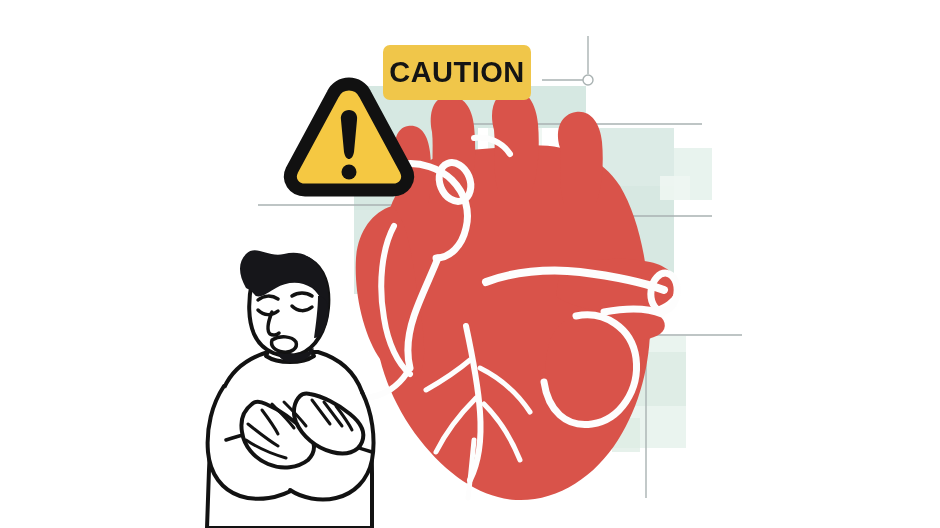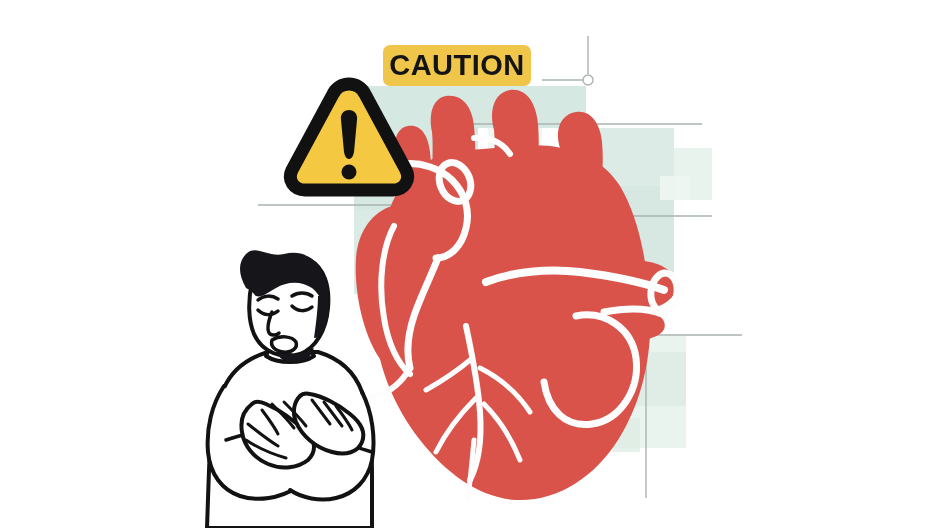--- a/index.html
+++ b/index.html
@@ -22,21 +22,21 @@
     left: 0;
     top: 0;
     width: 940px;
     height: 528px;
   }
   .caution-banner {
     position: absolute;
     left: 383px;
     top: 45px;
     width: 148px;
-    height: 41px;
+    height: 55px;
     background: #f0c64a;
     border-radius: 7px;
     display: flex;
     align-items: center;
     justify-content: center;
   }
   .caution-banner .caution-text {
     font-family: "Liberation Sans", sans-serif;
     font-weight: bold;
     font-size: 29px;

